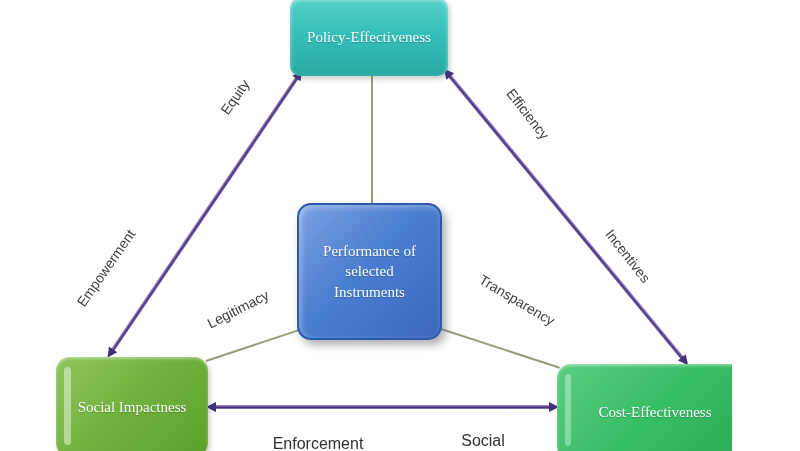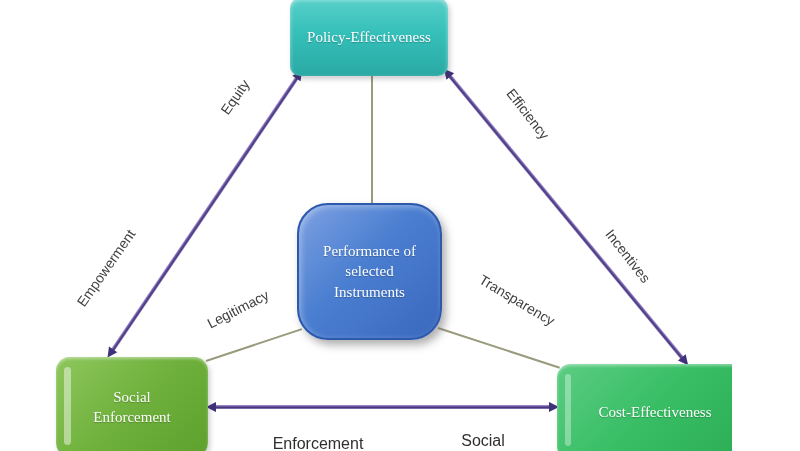--- a/index.html
+++ b/index.html
@@ -13,21 +13,21 @@
     text-align:center;color:#ffffff;
     font-family:"Liberation Serif",serif;font-size:15px;line-height:1.35;
     box-sizing:border-box;
   }
   .node-policy{
     left:290px;top:-2px;width:158px;height:78px;border-radius:10px;
     background:linear-gradient(180deg,#59d0ca 0%,#35bfb9 45%,#2aa9a4 100%);
     box-shadow:inset 0 2px 4px rgba(255,255,255,.5), 2px 3px 5px rgba(60,60,60,.25);
   }
   .node-performance{
-    left:297px;top:203px;width:145px;height:137px;border-radius:31px;
+    left:297px;top:203px;width:145px;height:137px;border-radius:14px;
     background:linear-gradient(135deg,#7da1e2 0%,#4a7ed0 45%,#3a68bd 100%);
     border:2px solid #2d59ad;
     box-shadow:inset 2px 2px 6px rgba(255,255,255,.35), 4px 5px 8px rgba(110,110,110,.55);
   }
   .node-social{
     left:56px;top:357px;width:152px;height:100px;border-radius:14px;
     background:linear-gradient(135deg,#8ec75d 0%,#6fb13c 50%,#5ea02d 100%);
     box-shadow:inset 0 2px 3px rgba(255,255,255,.4), 2px 3px 5px rgba(60,60,60,.25);
   }
   .node-social::before{
@@ -95,21 +95,21 @@
 
   <div class="node node-policy">
     <span class="node-label">Policy-Effectiveness</span>
   </div>
 
   <div class="node node-performance">
     <span class="node-label">Performance of selected Instruments</span>
   </div>
 
   <div class="node node-social">
-    <span class="node-label">Social Enforcement</span>
+    <span class="node-label">Social Impactness</span>
   </div>
 
   <div class="node node-cost">
     <span class="node-label">Cost-Effectiveness</span>
   </div>
 
   <span class="edge-label lbl-equity">Equity</span>
   <span class="edge-label lbl-empowerment">Empowerment</span>
   <span class="edge-label lbl-efficiency">Efficiency</span>
   <span class="edge-label lbl-incentives">Incentives</span>

